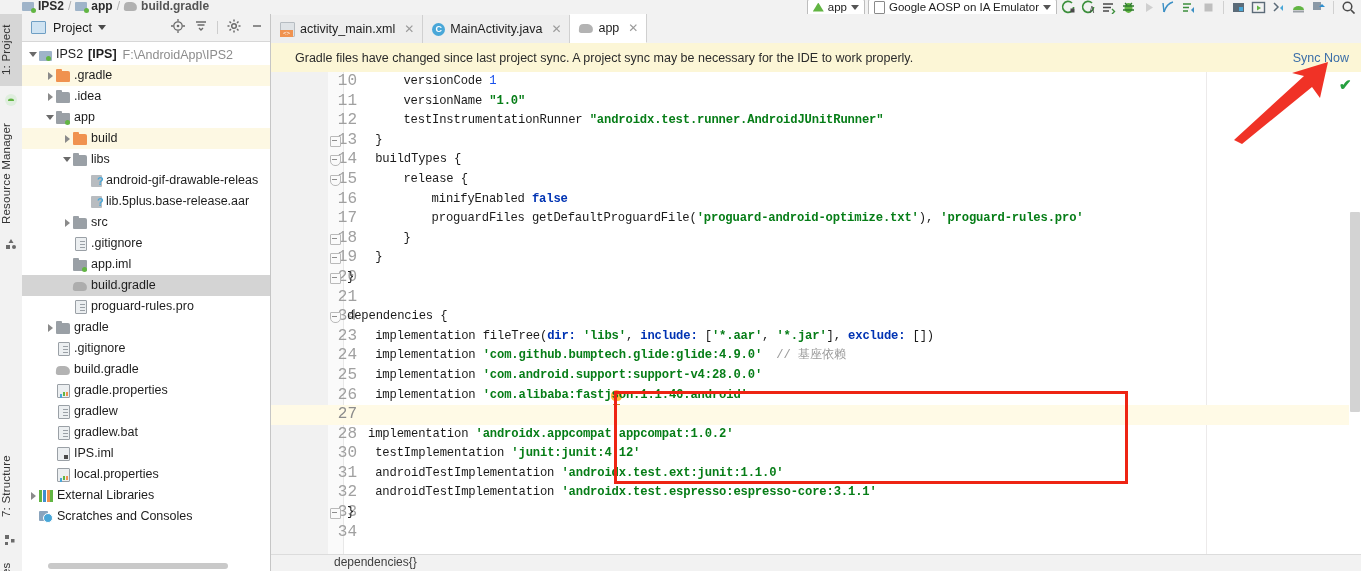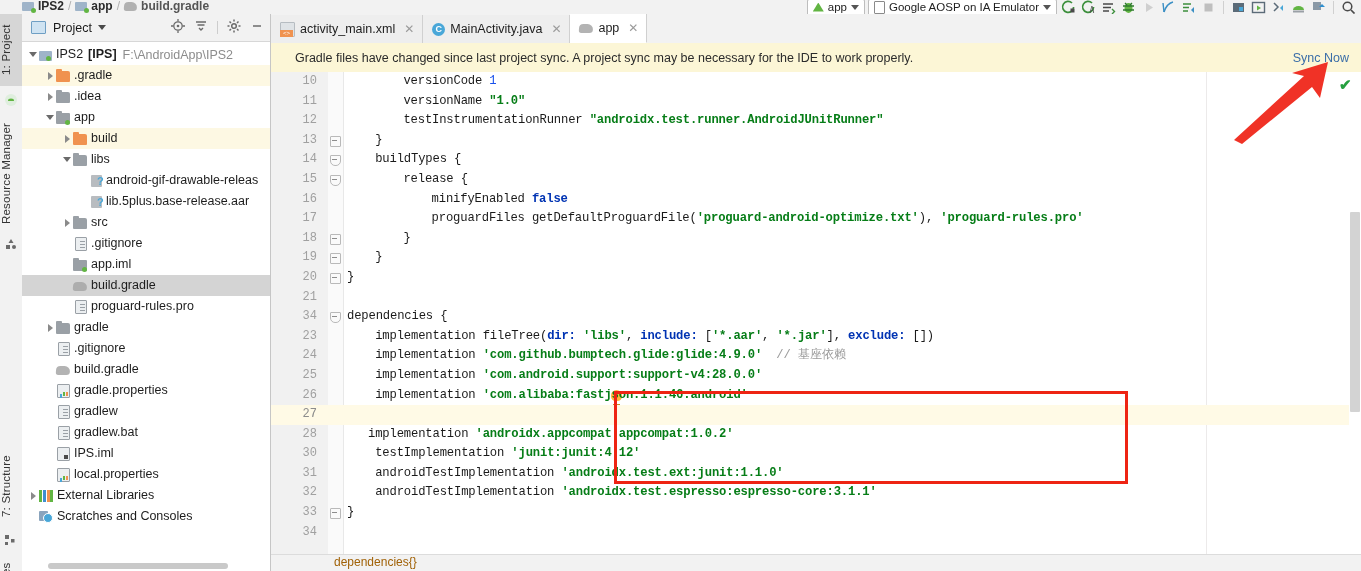--- a/index.html
+++ b/index.html
@@ -102,21 +102,21 @@
   .banner-text{margin-left:24px;font-size:12.5px;color:#2b2b2b;}
   .banner-link{margin-left:auto;margin-right:12px;font-size:12.5px;color:#3b6ea8;text-decoration:none;}
 
   
   .codearea{position:absolute;left:0;top:58px;width:1090px;height:499px;background:#fff;overflow:hidden;}
   .gutter{position:absolute;left:0;top:0;width:57px;height:499px;background:#f1f1f1;border-right:1px solid #e3e3e3;}
   .foldcol{position:absolute;left:57px;top:0;width:15px;height:499px;background:#fafafa;border-right:1px solid #e8e8e8;}
   .lines{position:absolute;left:0;top:0;width:1090px;height:499px;}
   .lrow{position:relative;height:19.6px;}
   .lrow.caret{background:#fffae6;}
-  .lnum{position:absolute;left:0;width:46px;text-align:right;font-family:"Liberation Mono",monospace;font-size:12px;color:#a0a0a0;line-height:19.6px;}
+  .lnum{position:absolute;left:0;width:46px;text-align:right;font-family:"Liberation Mono",monospace;font-size:16px;color:#a0a0a0;line-height:19.6px;padding-left:40px;}
   .lrow.caret .lnum{color:#8c8c8c;}
   .code{position:absolute;left:76px;font-family:"Liberation Mono",monospace;font-size:12.2px;line-height:19.6px;white-space:pre;color:#1a1a1a;letter-spacing:-0.15px;}
   .kw{color:#0033b3;font-weight:bold;}
   .num{color:#1750eb;}
   .str{color:#067d17;font-weight:bold;}
   .cmt{color:#9a9a9a;}
   .fnd{color:#1a1a1a;}
   .fold{position:absolute;width:9px;height:9px;border:1px solid #b9b9b9;background:#fafafa;border-radius:1px;left:59px;top:5px;}
   .fold:after{content:"";position:absolute;left:1px;top:3px;width:5px;height:1px;background:#8d8d8d;}
   .fold.tip{border-radius:1px 1px 5px 5px;}
@@ -128,21 +128,21 @@
   .redbox{position:absolute;left:343px;top:319px;width:508px;height:87px;border:3px solid #ee2413;pointer-events:none;}
   .arrowsvg{position:absolute;left:1230px;top:60px;pointer-events:none;}
   .checkmark{position:absolute;left:1339px;top:76px;color:#26a040;font-size:15px;font-weight:bold;}
 
   
   .vscroll{position:absolute;right:0;top:58px;width:12px;height:499px;background:#fff;}
   .vthumb{position:absolute;right:1px;top:140px;width:10px;height:200px;background:#d3d3d3;border-radius:1px;}
 
   
   .botbar{position:absolute;left:271px;bottom:0;width:1090px;height:16px;background:#f2f2f2;border-top:1px solid #dcdcdc;}
-  .botcrumb{position:absolute;left:63px;top:0px;font-size:12px;color:#a16207;font-family:"Liberation Sans",sans-serif;}
+  .botcrumb{position:absolute;left:63px;top:0px;font-size:12px;color:#404040;font-family:"Liberation Sans",sans-serif;}
 </style>
 </head>
 <body>
 
 <div class="app">
 
   <div class="topstrip">
     <div class="crumbs">
       <span class="ic-mod"></span>
       <span class="ct">IPS2</span>

